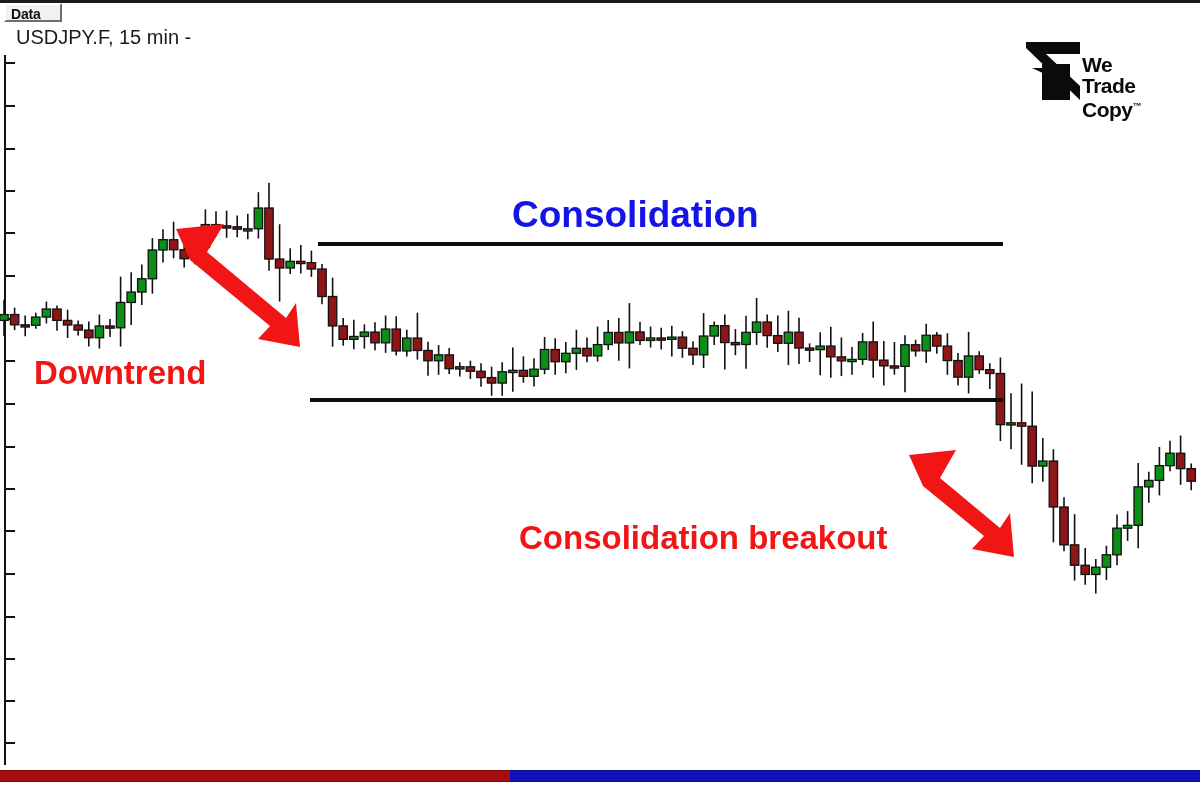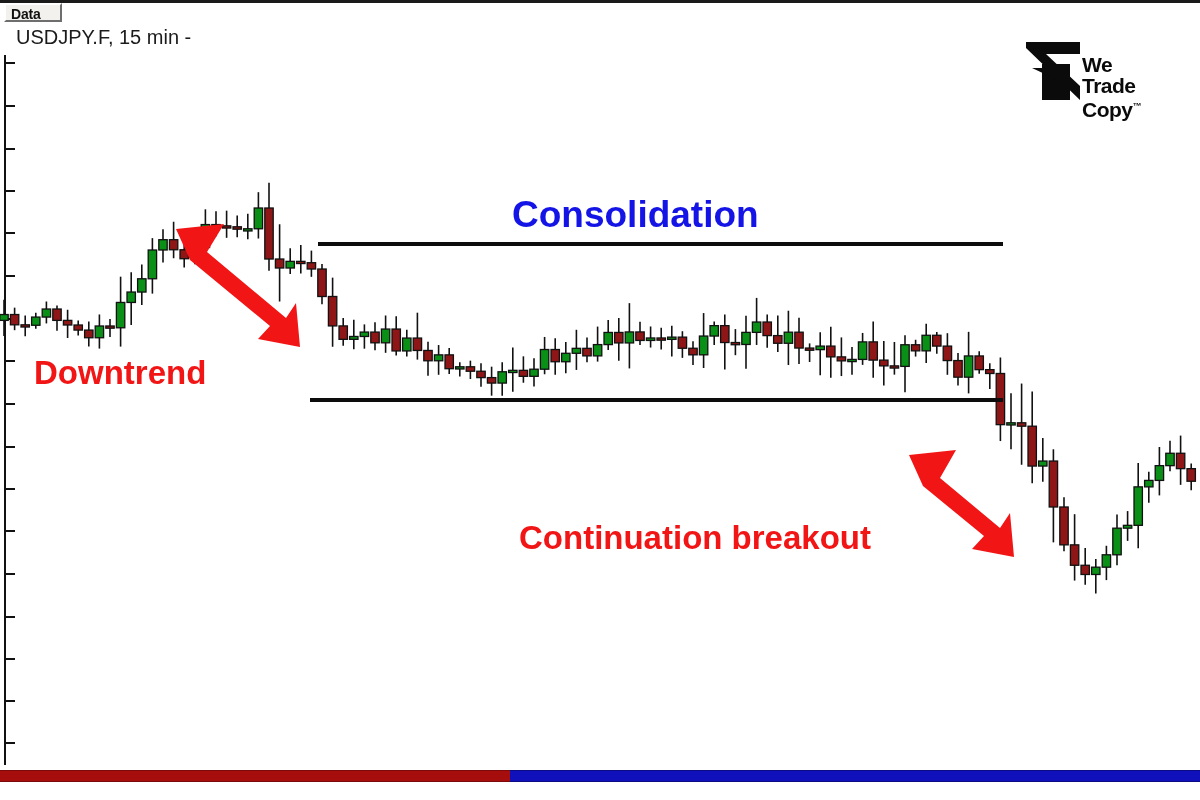--- a/index.html
+++ b/index.html
@@ -620,21 +620,21 @@
     <g>
       <path d="M176,229 L224,224 L207,252 L286,318 L296,303 L300,347 L258,339 L270,326 L190,260 L176,229 Z" fill="#f21515"></path>
     </g>
     <g>
       <path d="M909,455 L956,450 L940,478 L1000,528 L1010,513 L1014,557 L972,549 L984,536 L923,486 L909,455 Z" fill="#f21515"></path>
     </g>
   </svg>
 
   <div class="annot" id="label-consolidation">Consolidation</div>
   <div class="annot" id="label-downtrend">Downtrend</div>
-  <div class="annot" id="label-breakout">Continuation breakout</div>
+  <div class="annot" id="label-breakout">Consolidation breakout</div>
 
   <svg id="logo" viewBox="0 0 160 66">
     <path d="M8,4 L62,4 L62,16 L28,16 L62,48 L62,62 L8,10 Z" fill="#0b0b0b"></path>
     <path d="M24,26 L52,26 L52,62 L24,62 Z" fill="#0b0b0b"></path>
     <path d="M14,30 L44,30 L44,44 Z" fill="#0b0b0b"></path>
   </svg>
   <div id="logo-text">
     <div>We</div>
     <div>Trade</div>
     <div><span>Copy</span><sup>™</sup></div>

